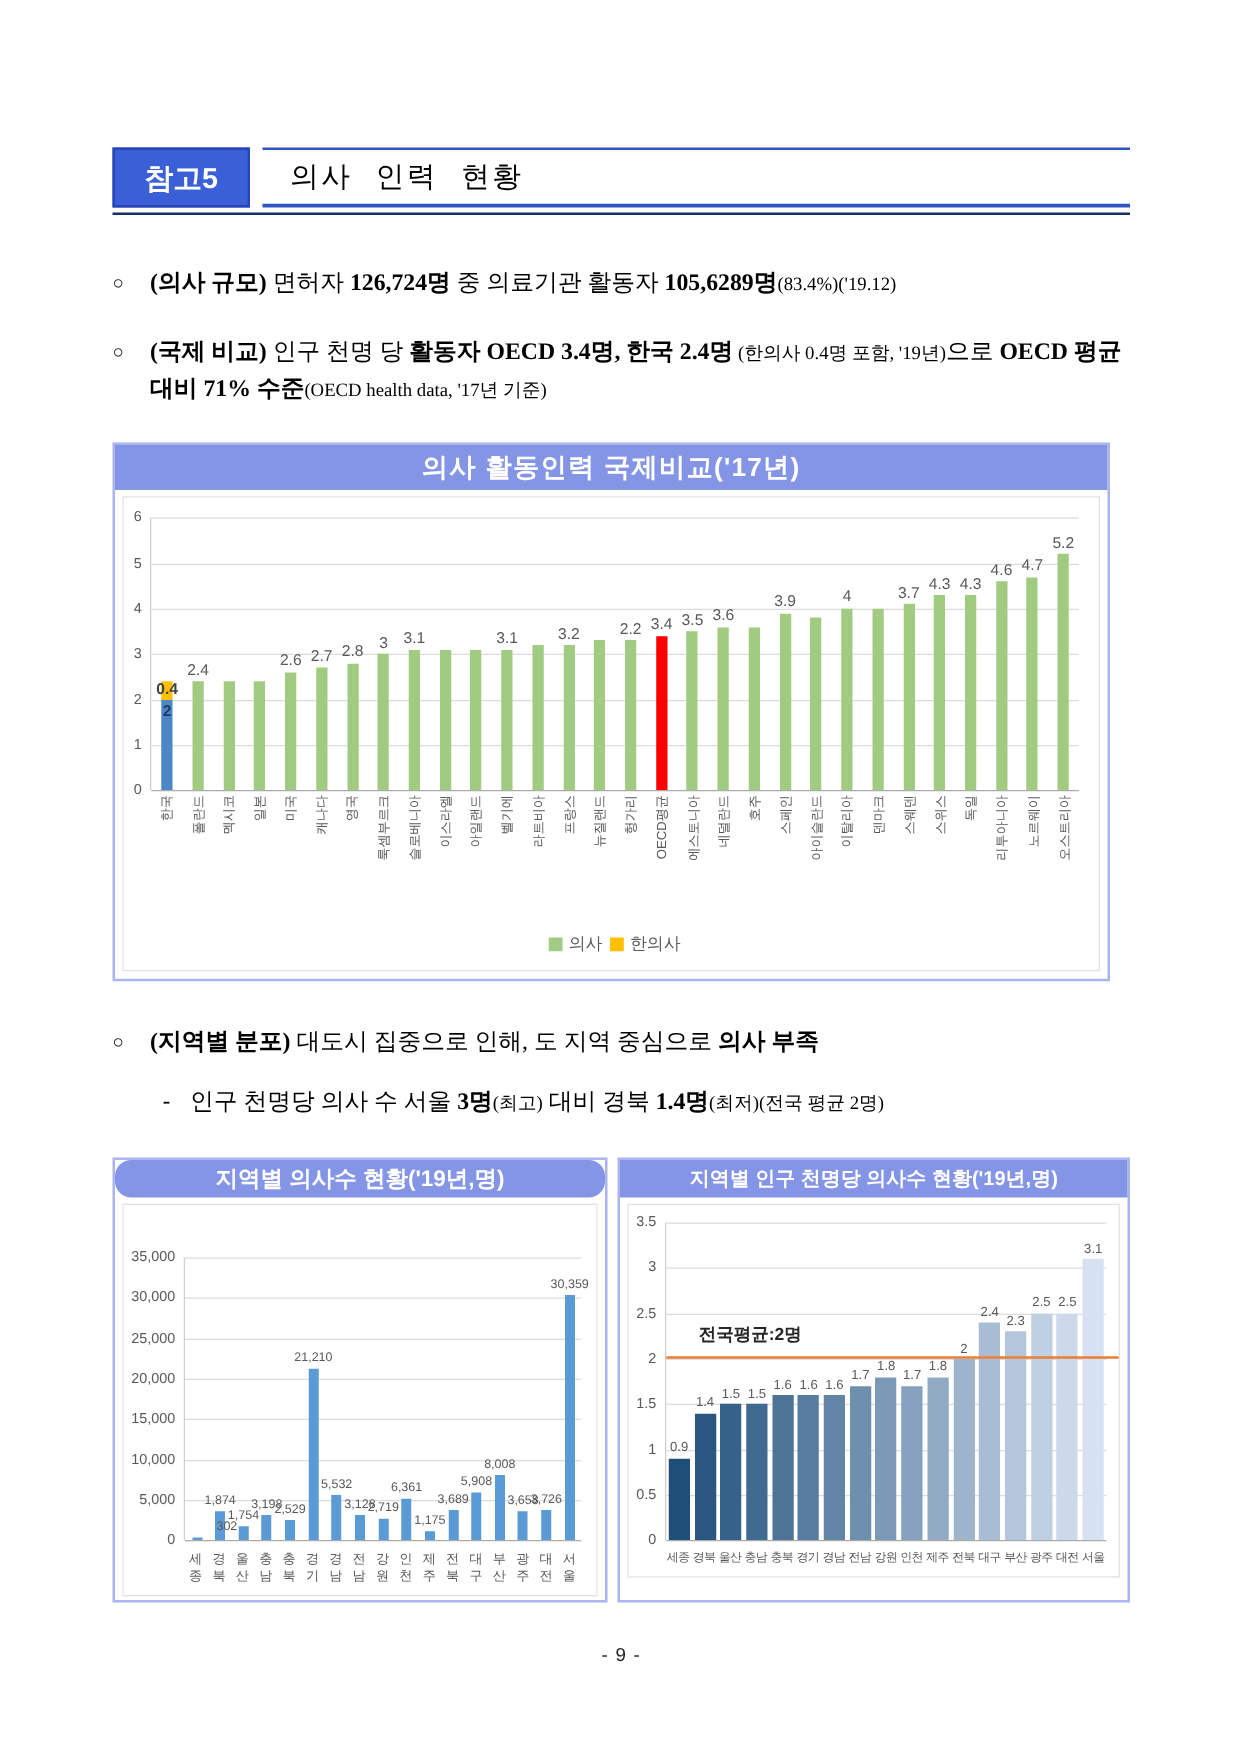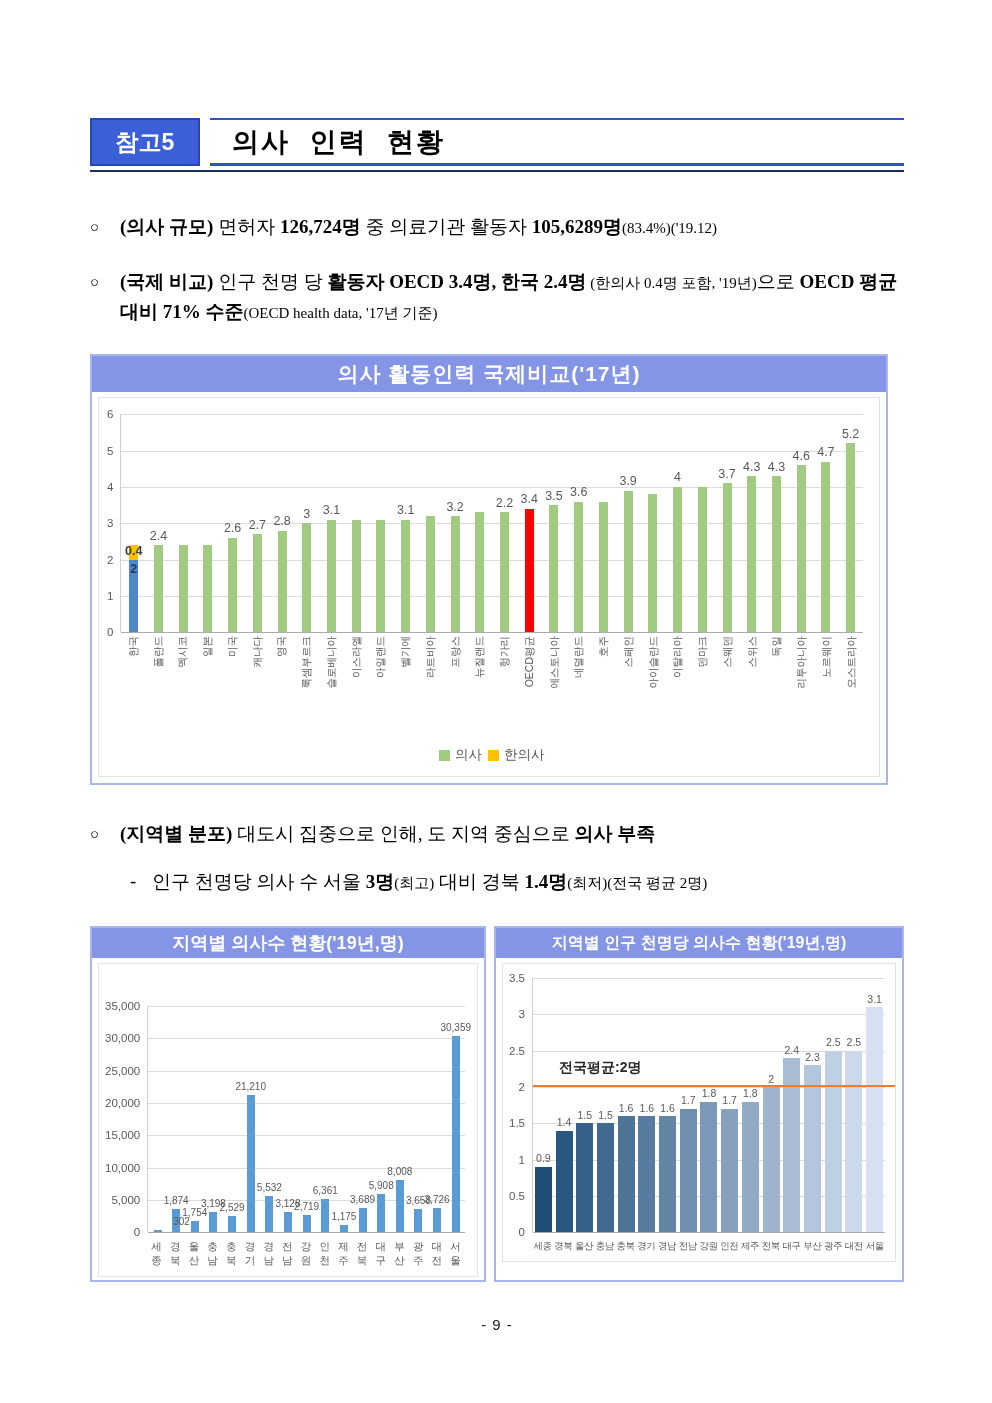--- a/index.html
+++ b/index.html
@@ -5,21 +5,21 @@
   html,body{margin:0;padding:0;background:#ffffff;}
   .page{position:relative;width:992px;height:1403px;background:#fff;box-sizing:border-box;
         padding:118px 88px 0 90px;font-family:"Liberation Serif",serif;color:#000;}
 
   
   .doc-header{display:flex;align-items:stretch;height:48px;font-family:"Liberation Sans",sans-serif;}
   .badge{width:106px;background:var(--header_blue);color:#fff;font-weight:bold;font-size:23px;
          display:flex;align-items:center;justify-content:center;border:2px solid var(--header_blue_dark);}
   .title-area{flex:1;margin-left:10px;border-top:2px solid var(--line_blue);
               border-bottom:3px solid var(--line_blue);display:flex;align-items:center;padding-left:22px;}
-  .title-area h1{margin:0;font-size:27px;font-weight:bold;letter-spacing:2px;word-spacing:10px;}
+  .title-area h1{margin:0;font-size:23px;font-weight:normal;letter-spacing:2px;word-spacing:10px;}
   .rule-dark{height:2px;background:var(--line_dark);margin-top:4px;}
 
   
   .bullet{display:flex;margin-top:26px;font-size:19px;line-height:1.55;}
   .bullet .marker{width:30px;flex:none;font-size:15px;padding-top:3px;font-family:"Liberation Sans",sans-serif;}
   .bullet p{margin:0;flex:1;}
   .bd{font-weight:bold;}
   .sm{font-size:15px;}
   .sub-bullet{padding-left:40px;}
   .sub-bullet .marker{width:22px;font-size:19px;padding-top:0;}
@@ -28,21 +28,21 @@
   .chart-box{border:2px solid #aab4ef;background:#fff;box-sizing:border-box;font-family:"Liberation Sans",sans-serif;}
   .chart-title{background:var(--chart_header_bg);color:#fff;font-weight:bold;text-align:center;
                display:flex;align-items:center;justify-content:center;}
   .chart-inner{margin:5px 6px 6px;border:1px solid #e2e2e6;background:#fff;}
   .chart1{width:798px;margin-top:28px;}
   .chart1 .chart-title{height:36px;font-size:21px;letter-spacing:1px;}
   .charts-row{display:flex;gap:8px;margin-top:30px;}
   .chart-box.small{height:356px;}
   .cb-left{width:396px;}
   .cb-right{width:410px;}
-  .cb-left .chart-title{height:30px;font-size:18px;}
+  .cb-left .chart-title{height:30px;font-size:18px;border-radius:13px;}
   .cb-right .chart-title{height:30px;font-size:16px;}
 
   
   .plot-area{display:grid;grid-template-columns:max-content 1fr;}
   .c0 .plot-area{padding:16px 16px 4px 8px;}
   .c1 .plot-area{padding:42px 12px 8px 6px;}
   .c2 .plot-area{padding:14px 10px 8px 6px;}
   .yaxis{display:flex;flex-direction:column;justify-content:space-between;grid-row:1;grid-column:1;}
   .ytick{height:0;display:flex;align-items:center;justify-content:flex-end;
          font-size:11.5px;color:#595959;padding-right:7px;}

